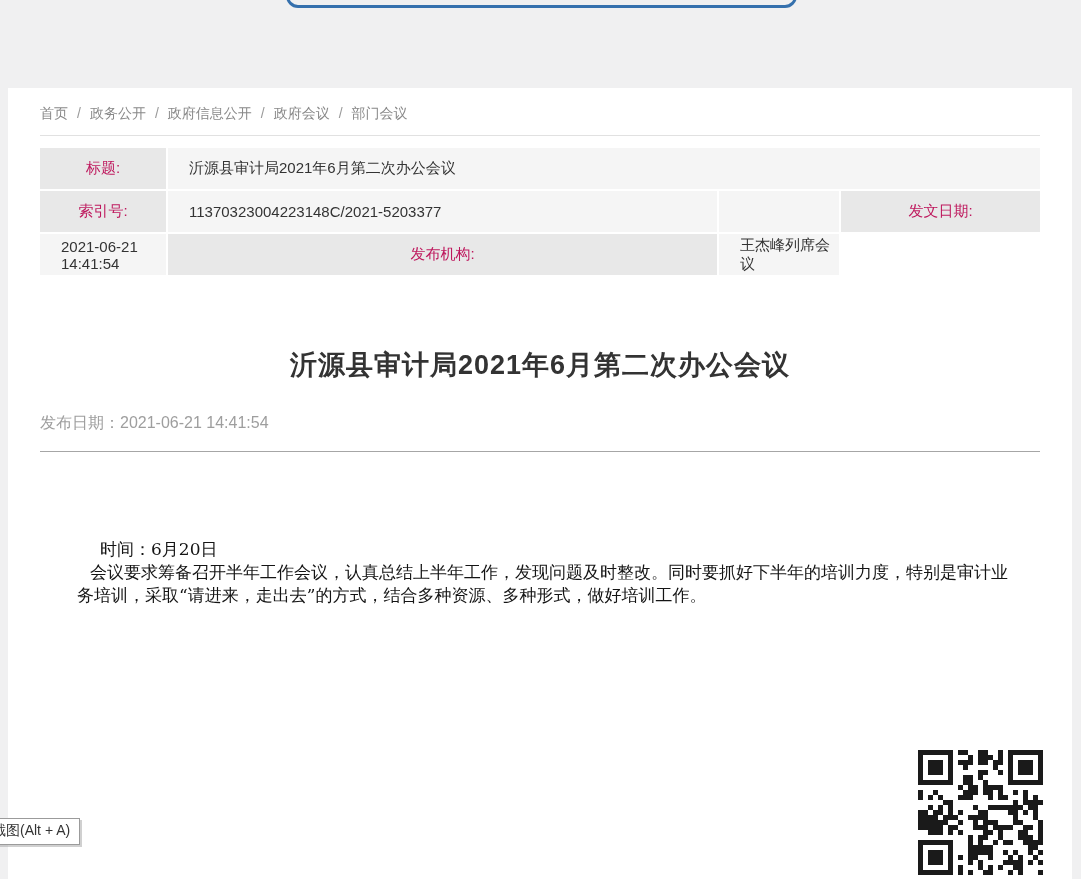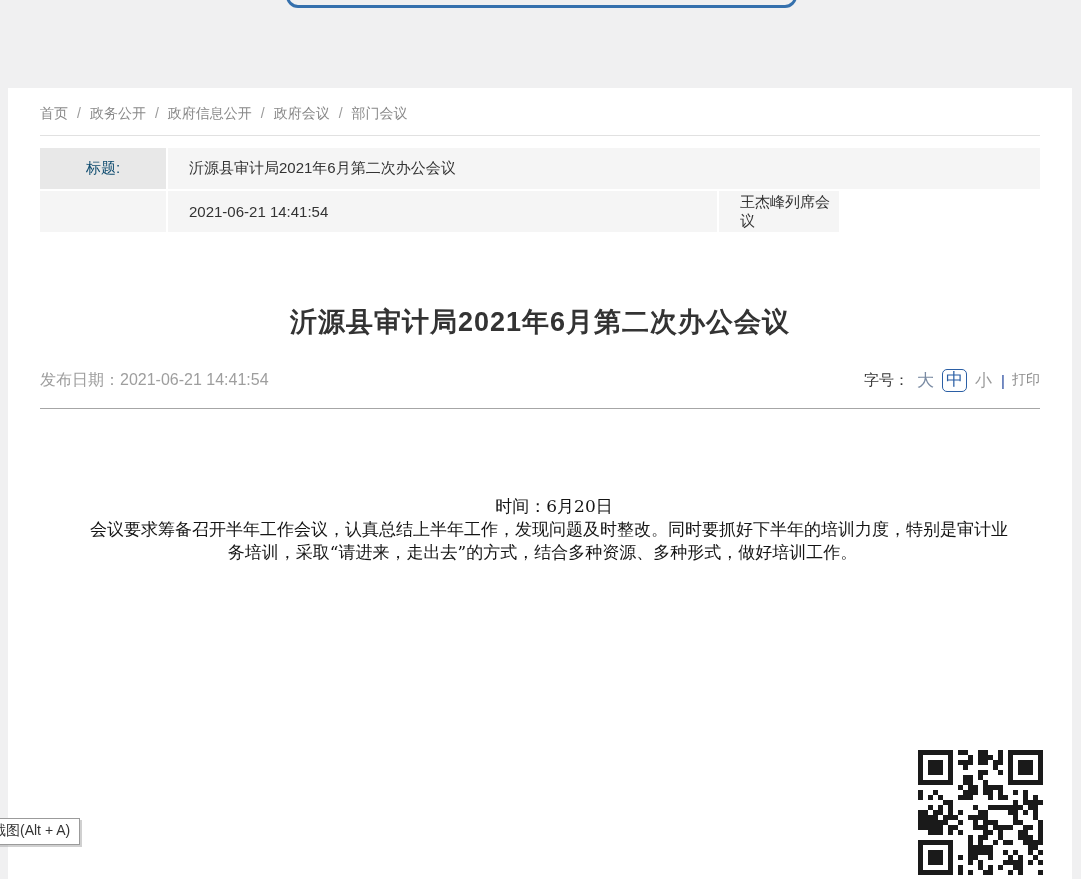--- a/index.html
+++ b/index.html
@@ -28,21 +28,21 @@
   .crumb-line { border-bottom:1px solid #e1e1e1; margin-top:12px; }
 
   
   .meta-table {
     margin-top:12px; display:grid;
     grid-template-columns:126px 549px 120px 1fr;
     grid-auto-rows:41px; gap:2px;
   }
   .meta-table .cell { display:flex; align-items:center; font-size:15px; }
   .meta-table .label {
-    background:#e8e8e8; color:#0c4a6e; justify-content:center;
+    background:#e8e8e8; color:#be185d; justify-content:center;
   }
   .meta-table .value {
     background:#f5f5f5; color:#333; padding-left:21px;
   }
   .meta-table .span3 { grid-column:2 / 5; }
 
   
   .article-title {
     margin-top:72px; text-align:center; font-size:27px; font-weight:bold;
     color:#333; letter-spacing:1px;
@@ -62,21 +62,21 @@
   }
   .fs-small { color:#9a9a9a; }
   .fs-divider { color:#23479e; margin:0 7px 0 5px; font-size:15px; }
   .print-btn { color:#8c8c8c; font-size:14px; cursor:pointer; }
   .head-line { border-bottom:1px solid #a6a6a6; margin-top:15px; }
 
   
   .article-body {
     margin:86px 0 0 37px; width:931px;
     font-family:"DejaVu Serif","Liberation Serif",serif;
-    font-size:17px; line-height:23px; color:#141414;text-align:center;
+    font-size:17px; line-height:23px; color:#141414;
   }
   .article-body p { margin:0; }
   .ind-a { text-indent:23px; }
   .ind-b { text-indent:16px; }
   .ind-c { text-indent:13px; }
 
   
   .qr { position:absolute; left:910px; top:662px; width:125px; height:125px; background:#fff; }
 
   
@@ -96,38 +96,34 @@
 
     <div class="breadcrumb">
       <a>首页</a><span class="sep">/</span><a>政务公开</a><span class="sep">/</span><a>政府信息公开</a><span class="sep">/</span><a>政府会议</a><span class="sep">/</span><a>部门会议</a>
     </div>
     <div class="crumb-line"></div>
 
     <div class="meta-table">
       <div class="cell label">标题:</div>
       <div class="cell value span3">沂源县审计局2021年6月第二次办公会议</div>
 
+      <div class="cell label">索引号:</div>
+      <div class="cell value">11370323004223148C/2021-5203377</div>
       <div class="cell value"></div>
 
+      <div class="cell label">发文日期:</div>
       <div class="cell value">2021-06-21 14:41:54</div>
+      <div class="cell label">发布机构:</div>
       <div class="cell value">王杰峰列席会议</div>
     </div>
 
     <div class="article-title">沂源县审计局2021年6月第二次办公会议</div>
 
     <div class="pub-row">
       <div class="pub-date"><span>发布日期：</span><span>2021-06-21 14:41:54</span></div>
-      <div class="fontsize-widget">
-        <span class="fs-label">字号：</span>
-        <span class="fs-btn fs-large">大</span>
-        <span class="fs-btn fs-medium">中</span>
-        <span class="fs-btn fs-small">小</span>
-        <span class="fs-divider">|</span>
-        <span class="print-btn">打印</span>
-      </div>
     </div>
     <div class="head-line"></div>
 
     <div class="article-body">
       <p class="ind-a">时间：6月20日</p>
       <p class="ind-c">会议要求筹备召开半年工作会议，认真总结上半年工作，发现问题及时整改。同时要抓好下半年的培训力度，特别是审计业务培训，采取“请进来，走出去”的方式，结合多种资源、多种形式，做好培训工作。</p>
     </div>
   </div>
 
   <div class="qr" id="qr"><svg width="125" height="125" viewBox="0 0 125 125" xmlns="http://www.w3.org/2000/svg">

